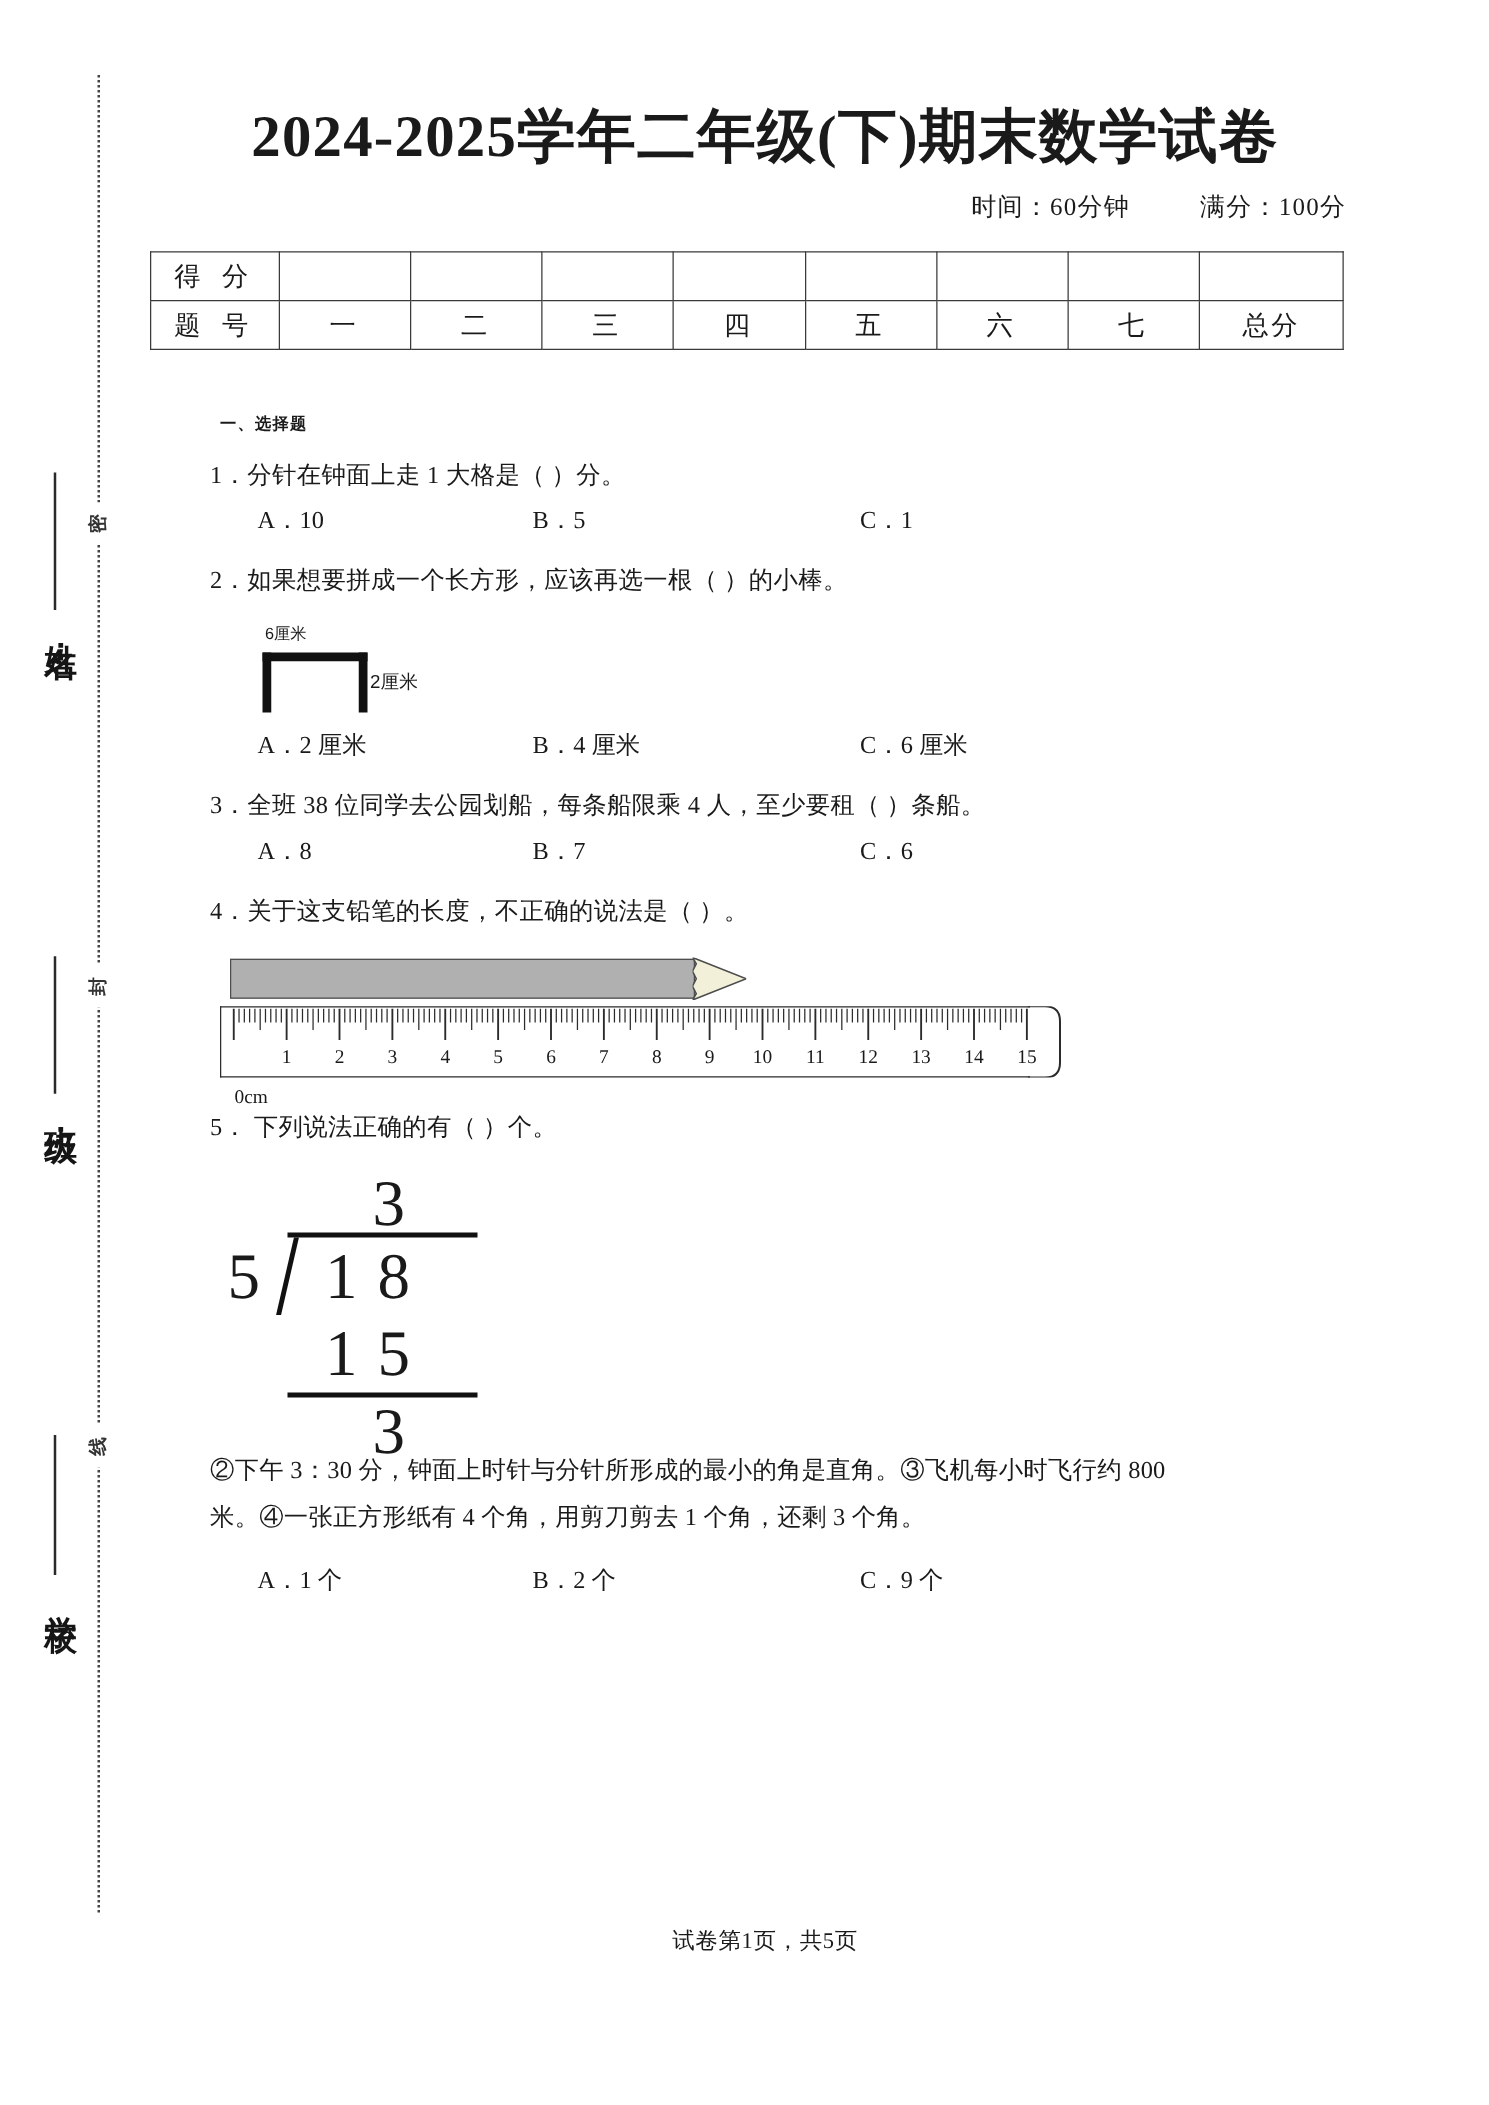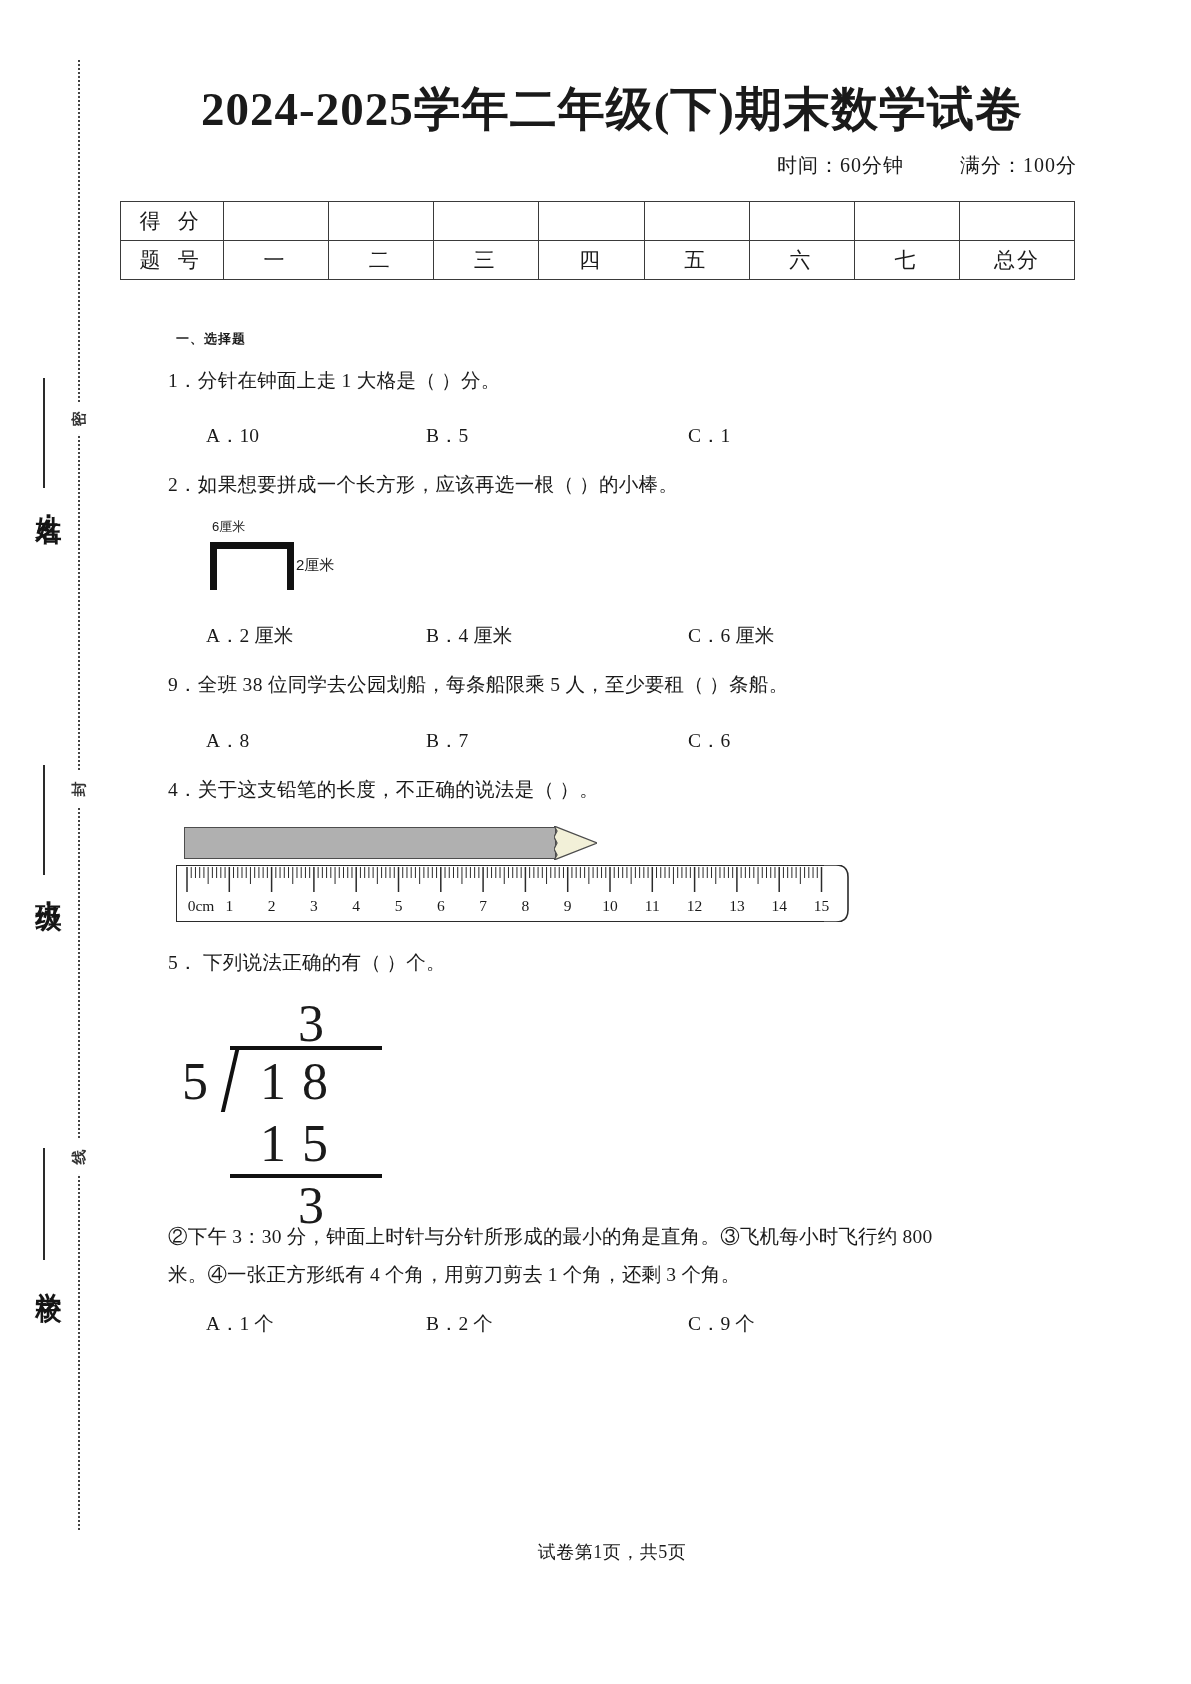--- a/index.html
+++ b/index.html
@@ -123,21 +123,21 @@
   }
   .q {
     font-size: 19.5px;
     letter-spacing: 0.3px;
     margin: 0 0 6px 0;
     line-height: 1.55;
   }
   .opts {
     position: relative;
     height: 42px;
-    margin: 26px 0 6px 0;
+    margin: 6px 0 6px 0;
     font-size: 19.5px;
   }
   .opts .oa { position: absolute; left: 38px; }
   .opts .ob { position: absolute; left: 258px; }
   .opts .oc { position: absolute; left: 520px; }
 
   .stmt {
     font-size: 19.5px;
     line-height: 1.95;
     margin: 0;
@@ -336,21 +336,21 @@
       <div id="stick-left"></div>
       <div id="stick-right"></div>
       <div id="stick-lbl-2">2厘米</div>
     </div>
     <div class="opts">
       <span class="oa">A．2 厘米</span>
       <span class="ob">B．4 厘米</span>
       <span class="oc">C．6 厘米</span>
     </div>
 
-    <p class="q">9．全班 38 位同学去公园划船，每条船限乘 5 人，至少要租（   ）条船。</p>
+    <p class="q">3．全班 38 位同学去公园划船，每条船限乘 4 人，至少要租（   ）条船。</p>
     <div class="opts">
       <span class="oa">A．8</span>
       <span class="ob">B．7</span>
       <span class="oc">C．6</span>
     </div>
 
     <p class="q">4．关于这支铅笔的长度，不正确的说法是（   ）。</p>
     <div id="ruler-fig">
       <div id="pencil-body"></div>
       <svg id="pencil-tip-outline" viewBox="0 0 43 34">
@@ -507,21 +507,21 @@
           <line x1="628.5799999999999" y1="2" x2="628.5799999999999" y2="13" stroke="#2b2b2b" stroke-width="1"></line>
           <line x1="632.81" y1="2" x2="632.81" y2="13" stroke="#2b2b2b" stroke-width="1"></line>
           <line x1="637.04" y1="2" x2="637.04" y2="13" stroke="#2b2b2b" stroke-width="1"></line>
           <line x1="641.27" y1="2" x2="641.27" y2="13" stroke="#2b2b2b" stroke-width="1"></line>
           <line x1="645.4999999999999" y1="2" x2="645.4999999999999" y2="27" stroke="#2b2b2b" stroke-width="1.5"></line>
         </svg>
       <svg id="ruler-cap" viewBox="0 0 30 57">
         <path d="M0,0 L14,0 Q26,0 26,12 L26,45 Q26,57 14,57 L0,57" fill="none" stroke="#2b2b2b" stroke-width="1.6"></path>
       </svg>
       <div id="ruler-nums">
-          <span style="left: 25px;">0cm</span>
+          <span style="left: 25px; margin-top: 32px;">0cm</span>
           <span style="left: 53.3px;">1</span>
           <span style="left: 95.6px;">2</span>
           <span style="left: 137.9px;">3</span>
           <span style="left: 180.2px;">4</span>
           <span style="left: 222.5px;">5</span>
           <span style="left: 264.8px;">6</span>
           <span style="left: 307.1px;">7</span>
           <span style="left: 349.4px;">8</span>
           <span style="left: 391.7px;">9</span>
           <span style="left: 434px;">10</span>

